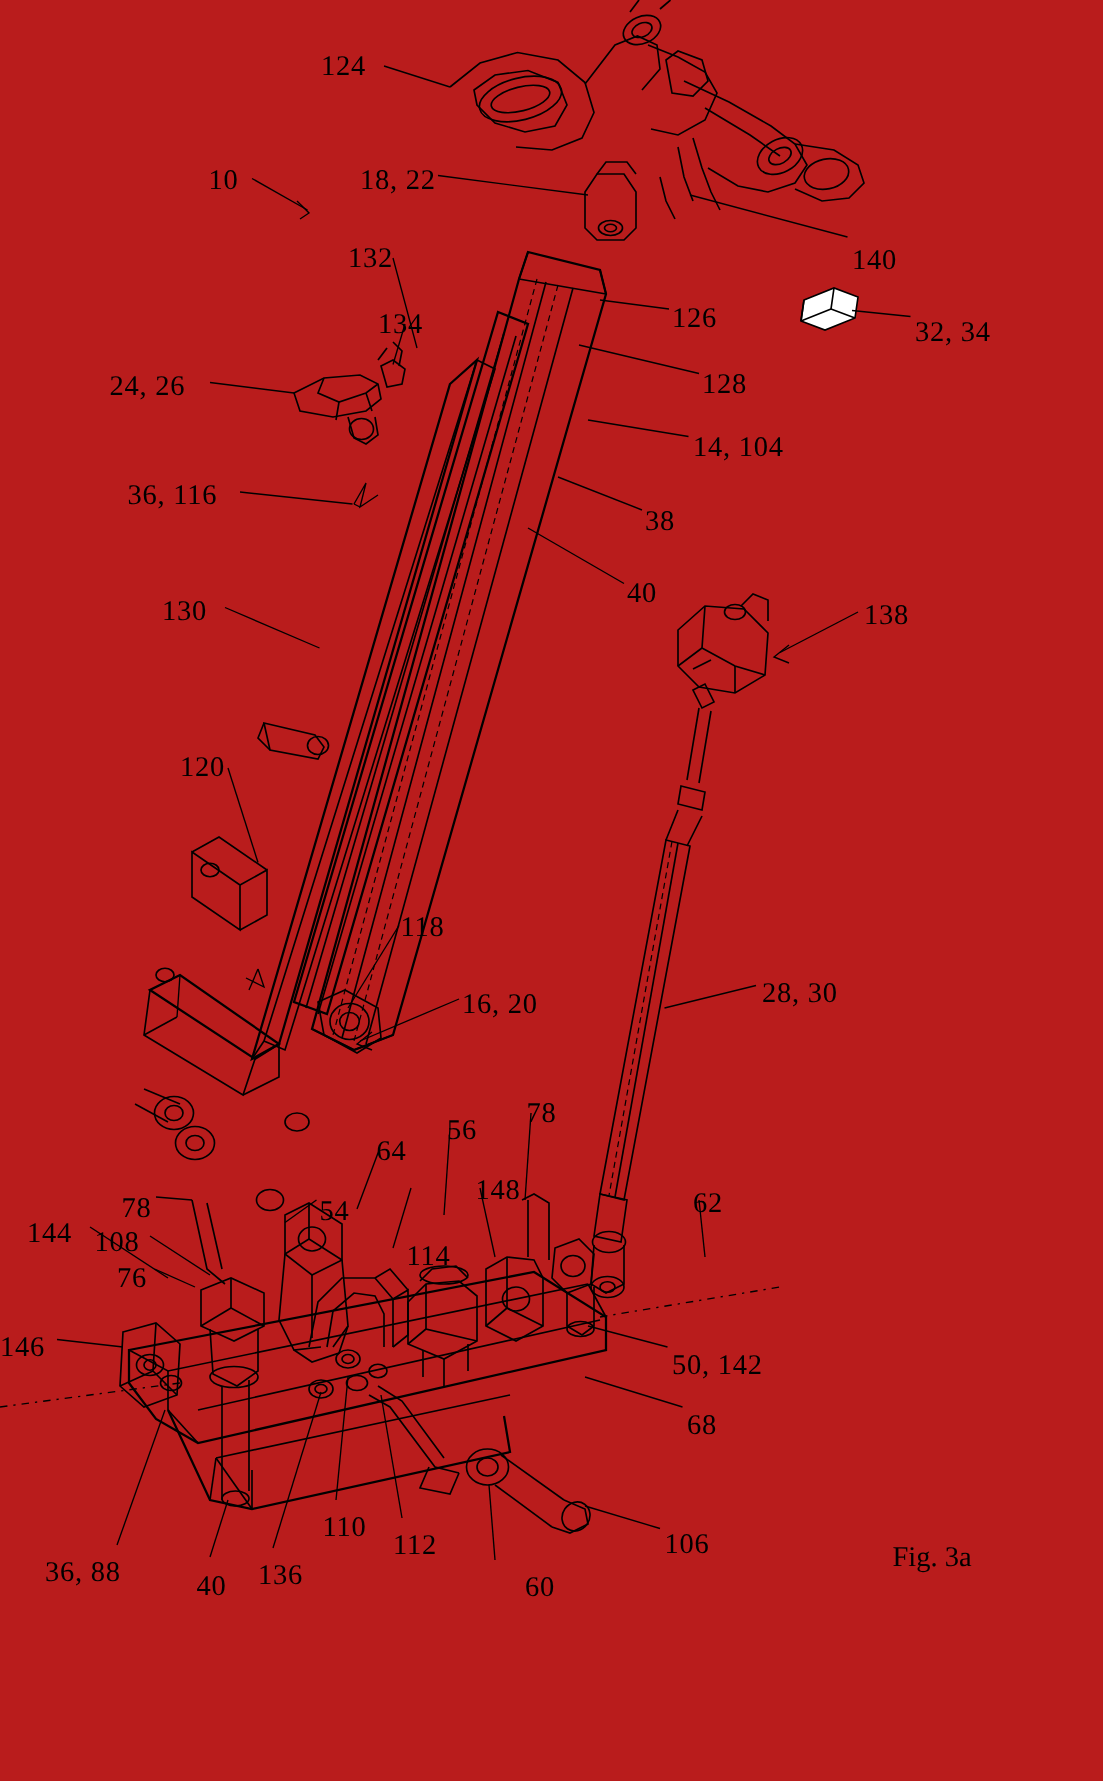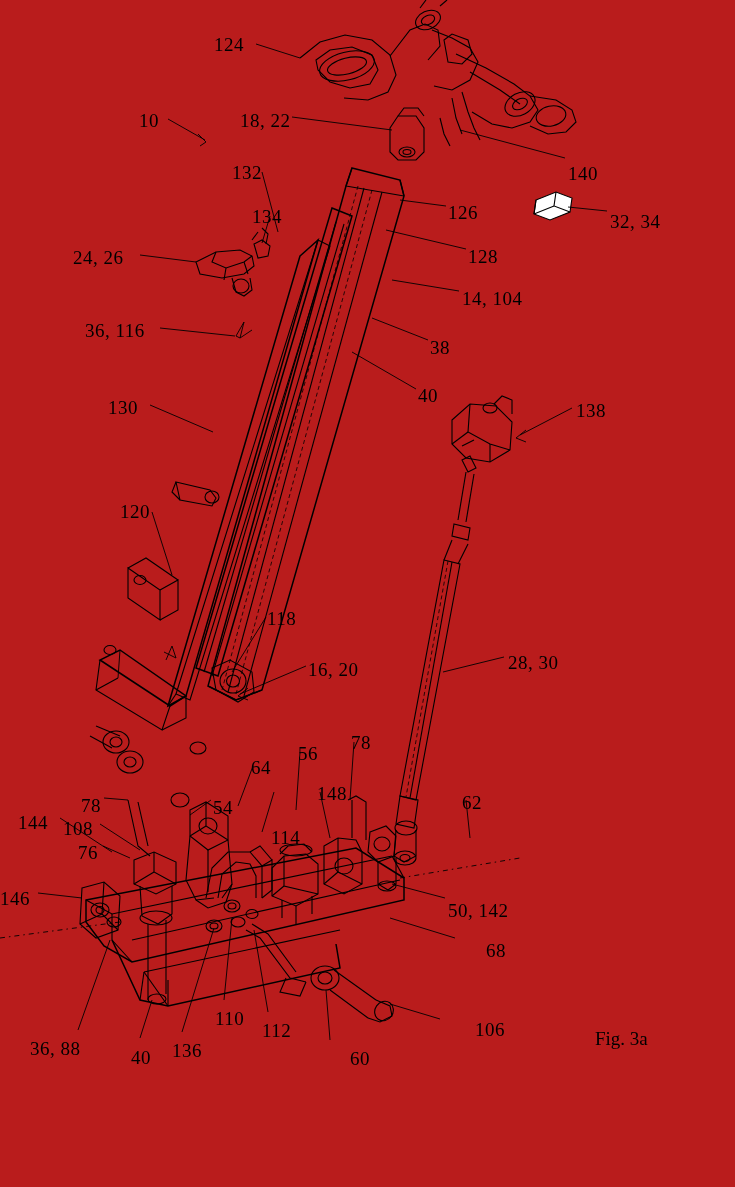--- a/index.html
+++ b/index.html
@@ -346,24 +346,24 @@
   <div class="ref-label" style="left:462px; top:792px;">62</div>
   <div class="ref-label" style="left:271px; top:783px;margin-top:44px;">114</div>
   <div class="ref-label" style="left:317px; top:783px;">148</div>
   <div class="ref-label" style="left:81px;  top:795px;">78</div>
   <div class="ref-label" style="left:213px; top:797px;">54</div>
   <div class="ref-label" style="left:18px;  top:812px;">144</div>
   <div class="ref-label" style="left:63px;  top:818px;">108</div>
   <div class="ref-label" style="left:78px;  top:842px;">76</div>
   <div class="ref-label" style="left:448px; top:900px;">50, 142</div>
   <div class="ref-label" style="left:0px;   top:888px;">146</div>
-  <div class="ref-label" style="left:458px; top:940px;margin-left:28px;">68</div>
+  <div class="ref-label" style="left:458px; top:940px;">68</div>
   <div class="ref-label" style="left:215px; top:1008px;">110</div>
   <div class="ref-label" style="left:262px; top:1020px;">112</div>
-  <div class="ref-label" style="left:443px; top:1019px;margin-left:32px;">106</div>
+  <div class="ref-label" style="left:443px; top:1019px;">106</div>
   <div class="ref-label" style="left:30px;  top:1038px;">36, 88</div>
   <div class="ref-label" style="left:131px; top:1047px;">40</div>
   <div class="ref-label" style="left:172px; top:1040px;">136</div>
   <div class="ref-label" style="left:322px; top:1048px;margin-left:28px;">60</div>
 
   <div class="fig-label" style="left:595px; top:1028px;">Fig. 3a</div>
 
 </div>
 
 </body></html>

